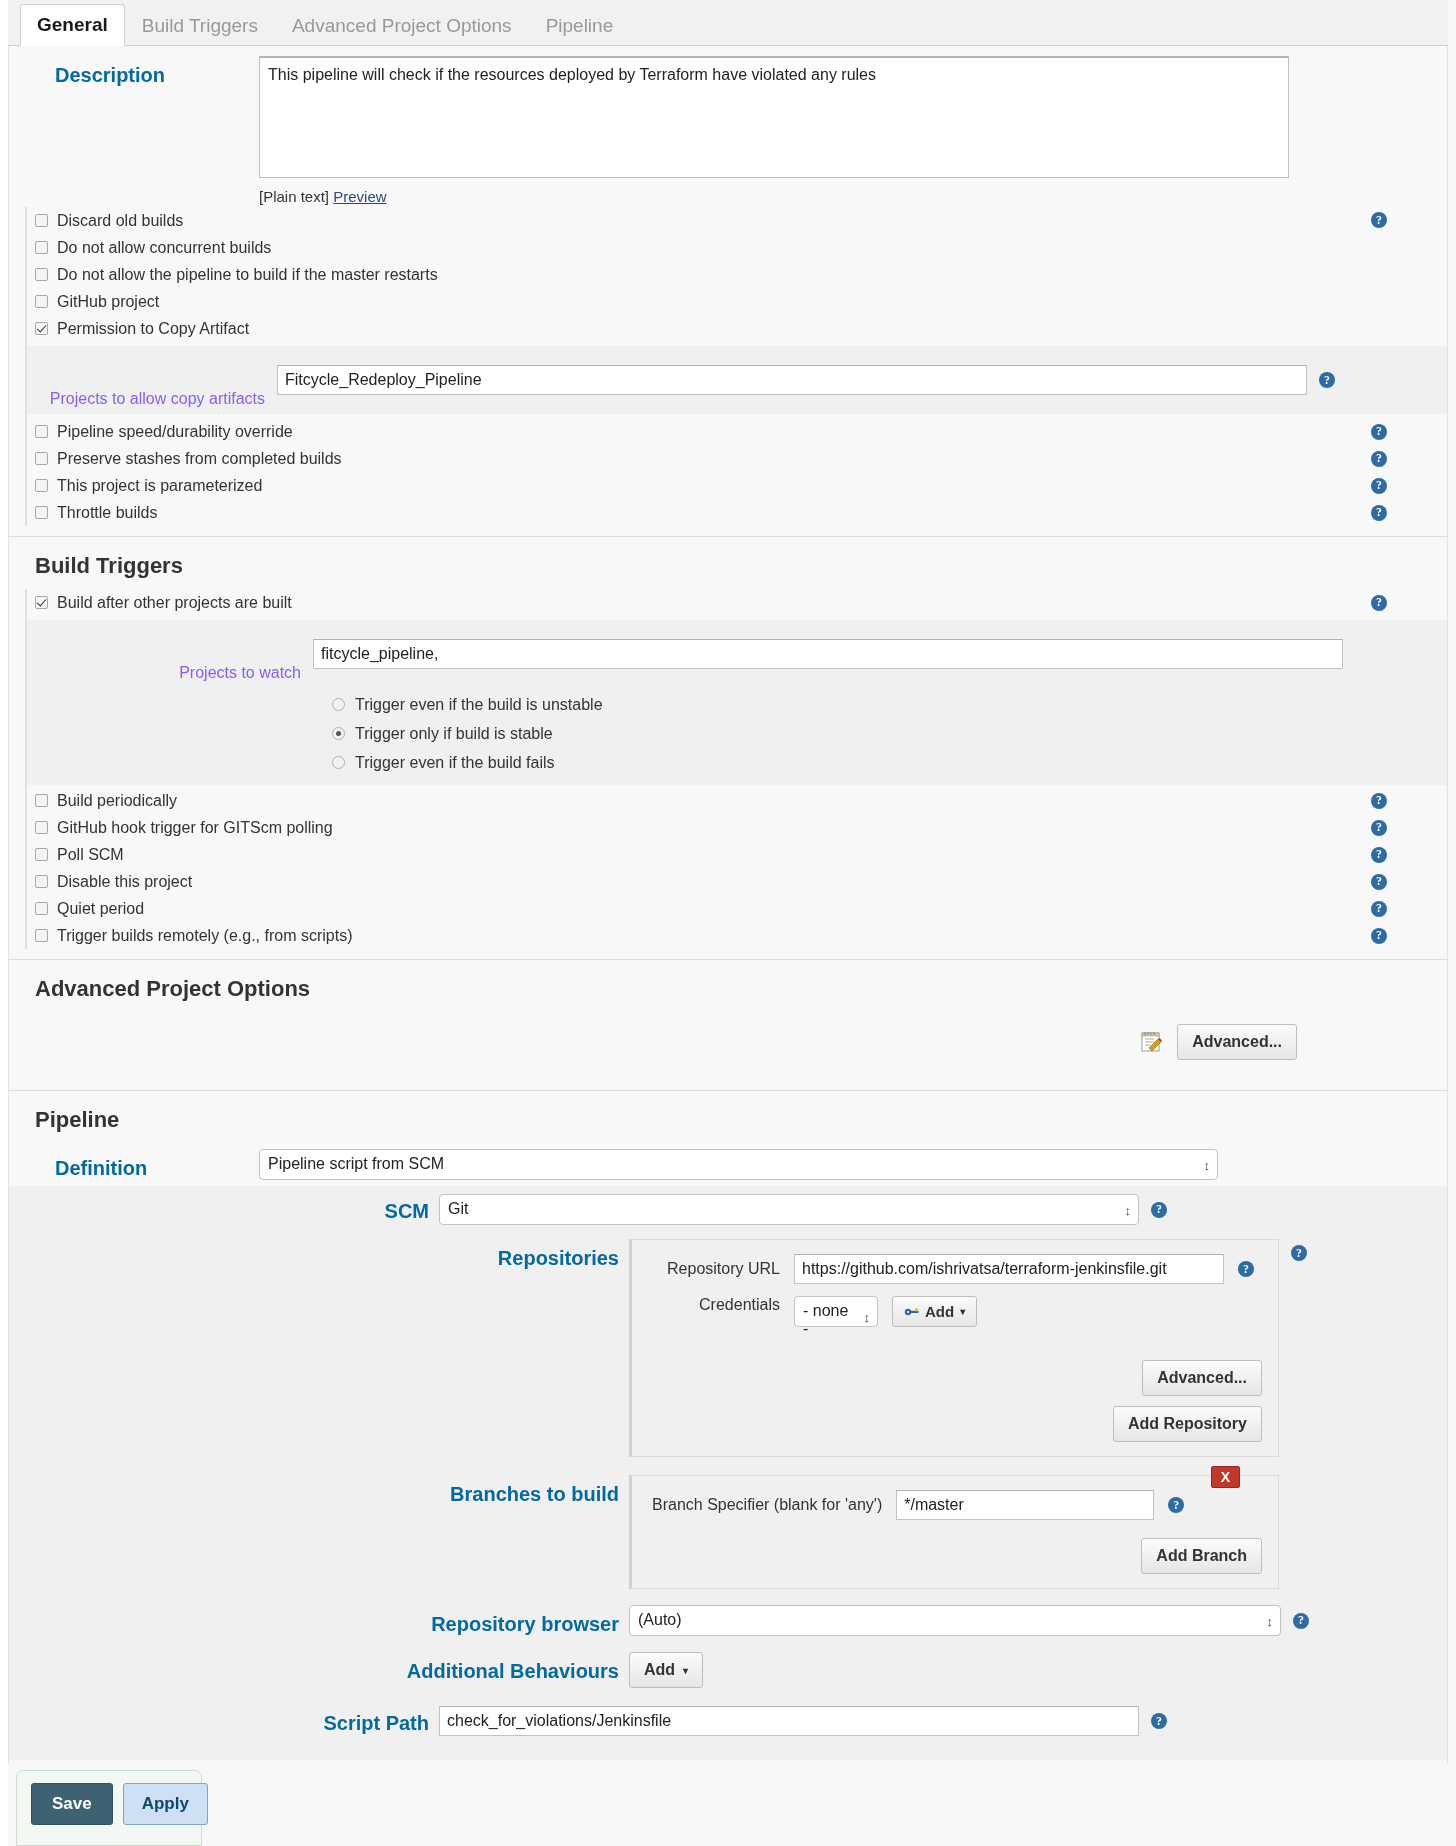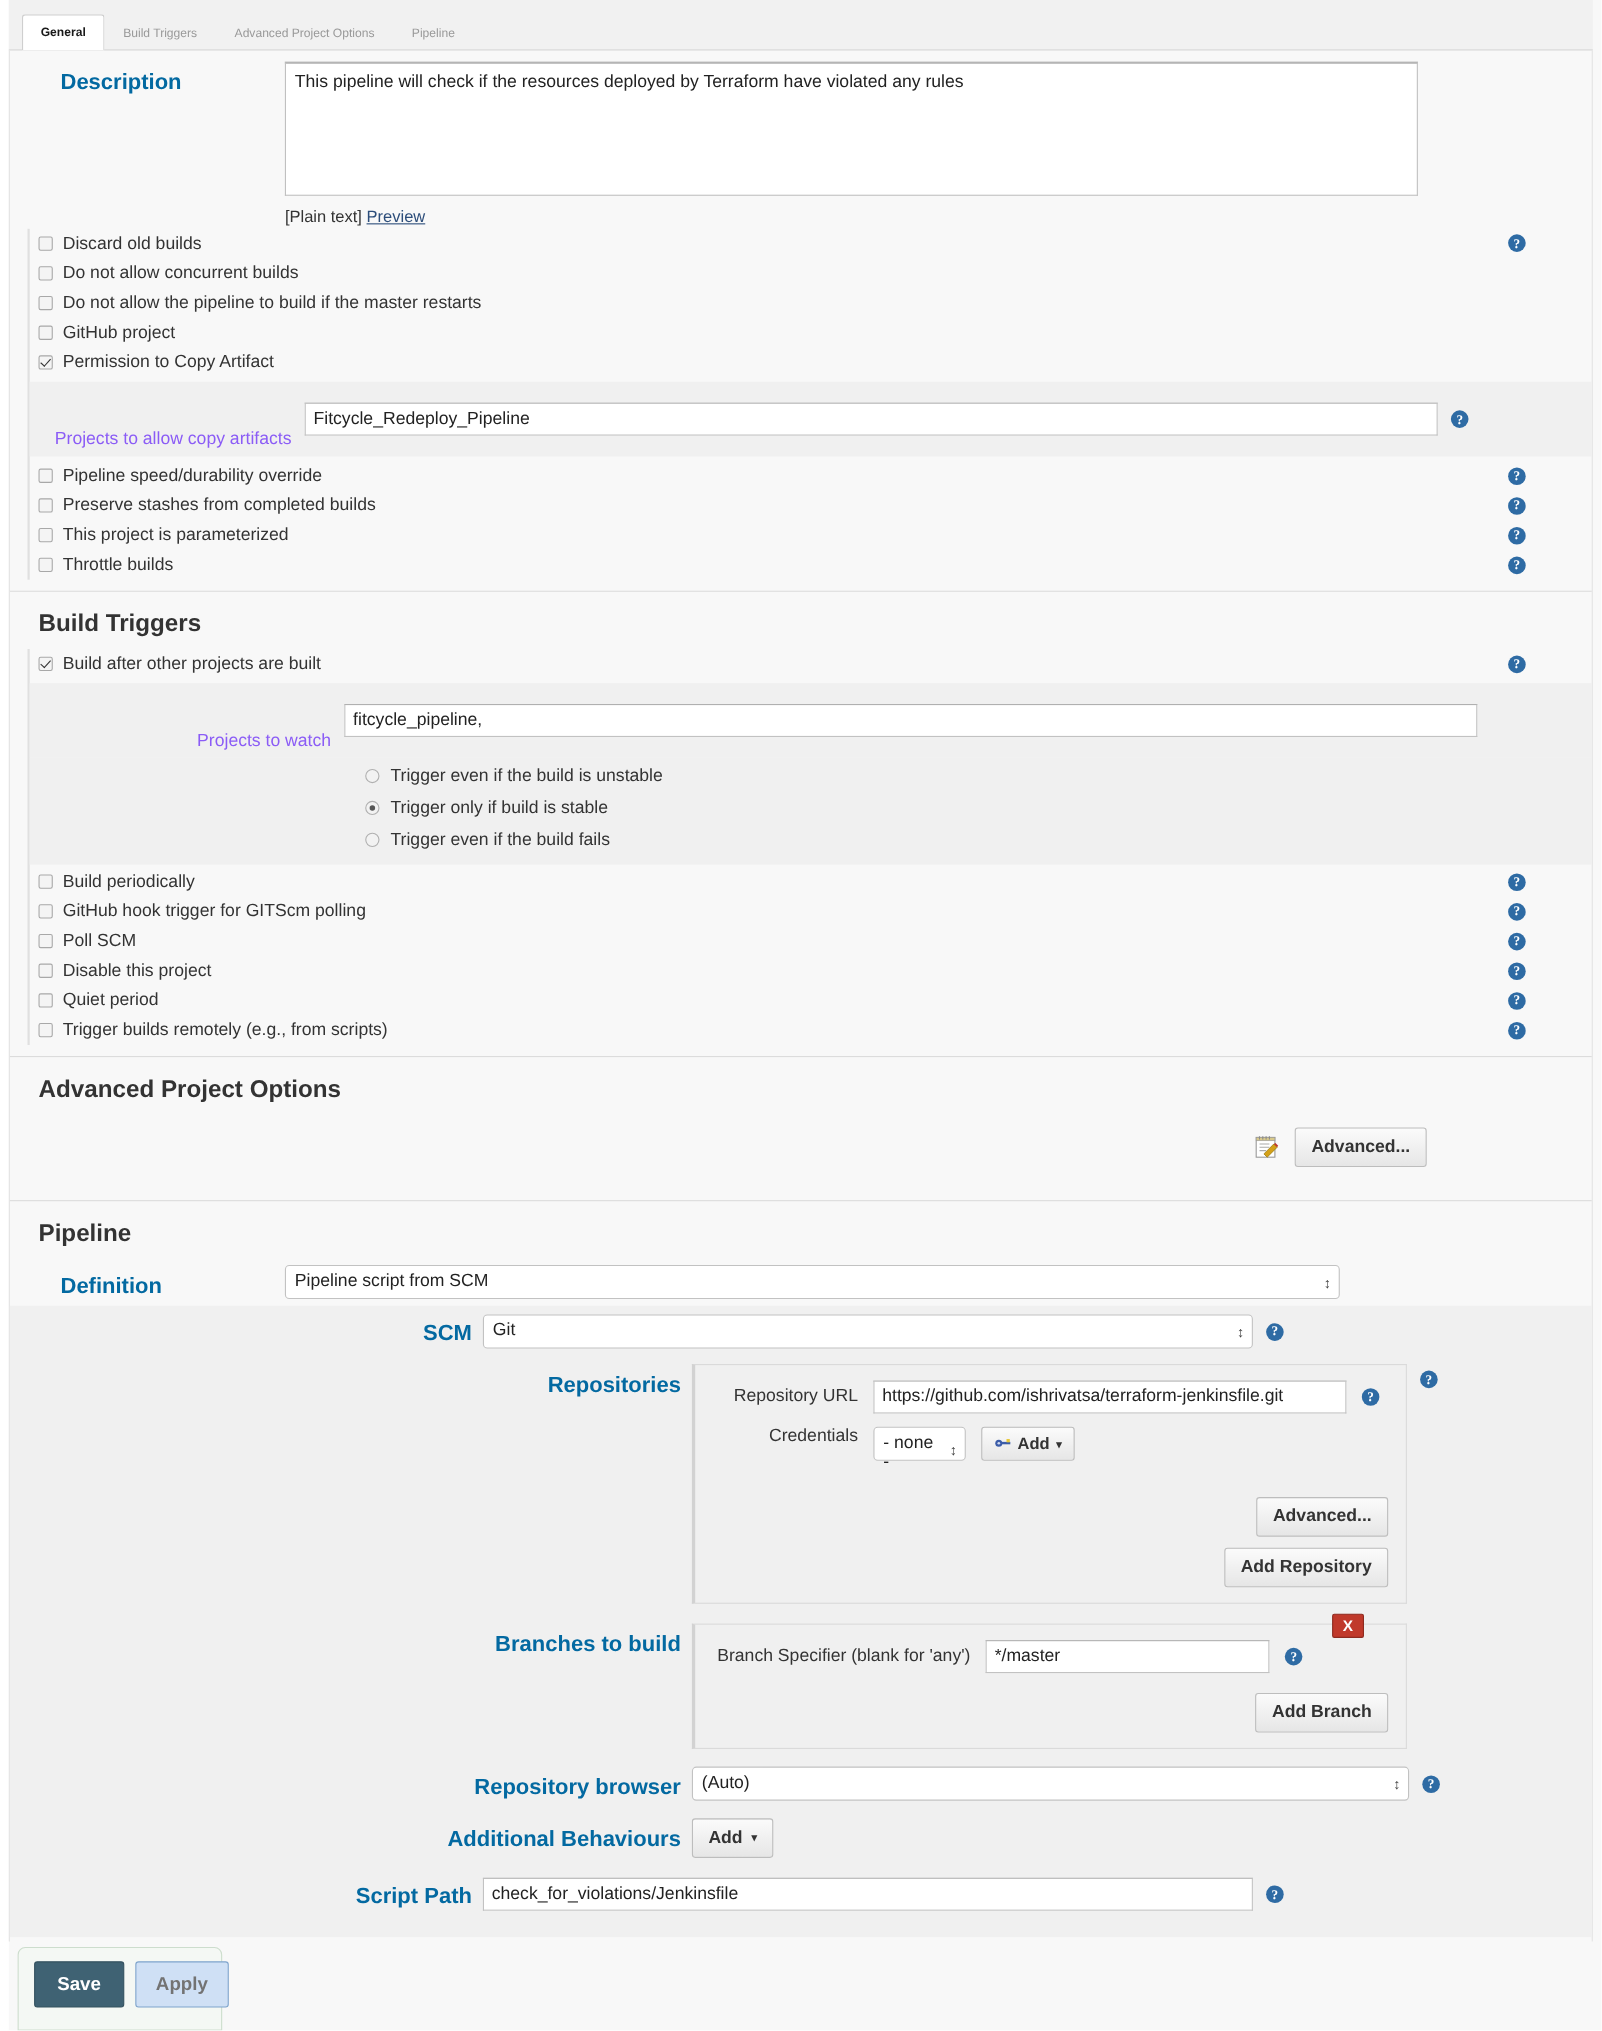--- a/index.html
+++ b/index.html
@@ -23,21 +23,21 @@
     height: 46px;
     background: #f1f1f1;
     border-bottom: 1px solid #cfcfcf;
     padding-left: 12px;
     display: flex;
     align-items: flex-end;
     margin-left: 8px;
     width: 1440px;
   }
   .tab {
-    font-size: 11px;
+    font-size: 19px;
     padding: 10px 16px 9px 16px;
     color: #999;
     cursor: pointer;
     line-height: 1.1;
     border: 1px solid transparent;
     border-bottom: none;
     position: relative;
     top: 1px;
   }
   .tab.active {
@@ -300,21 +300,21 @@
     color: #fff;
     border: 1px solid #34525f;
     font-size: 17px;
     font-weight: bold;
     border-radius: 3px;
     padding: 10px 20px;
     cursor: pointer;
   }
   .btn-apply {
     background: #cfe0f5;
-    color: #737373;
+    color: #0c4a6e;
     border: 1px solid #7fa4cc;
     font-size: 17px;
     font-weight: bold;
     border-radius: 3px;
     padding: 10px 18px;
     cursor: pointer;
   }
   .leftrail {
     position:absolute; left:0; top:0; bottom:0; width:8px; background:#fff;
   }

